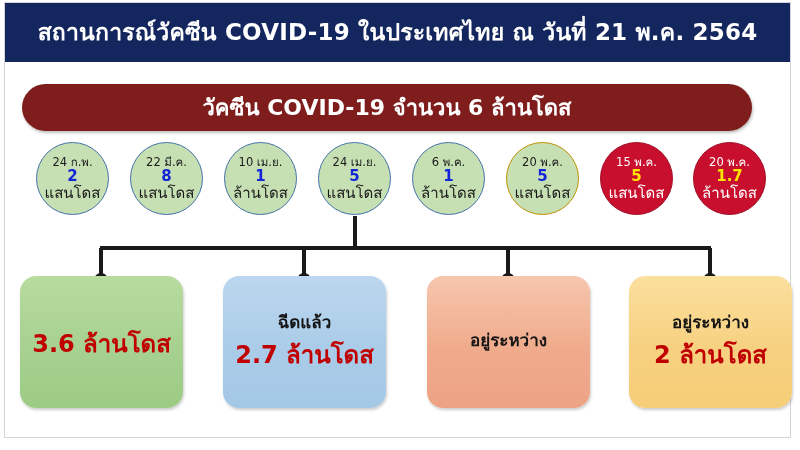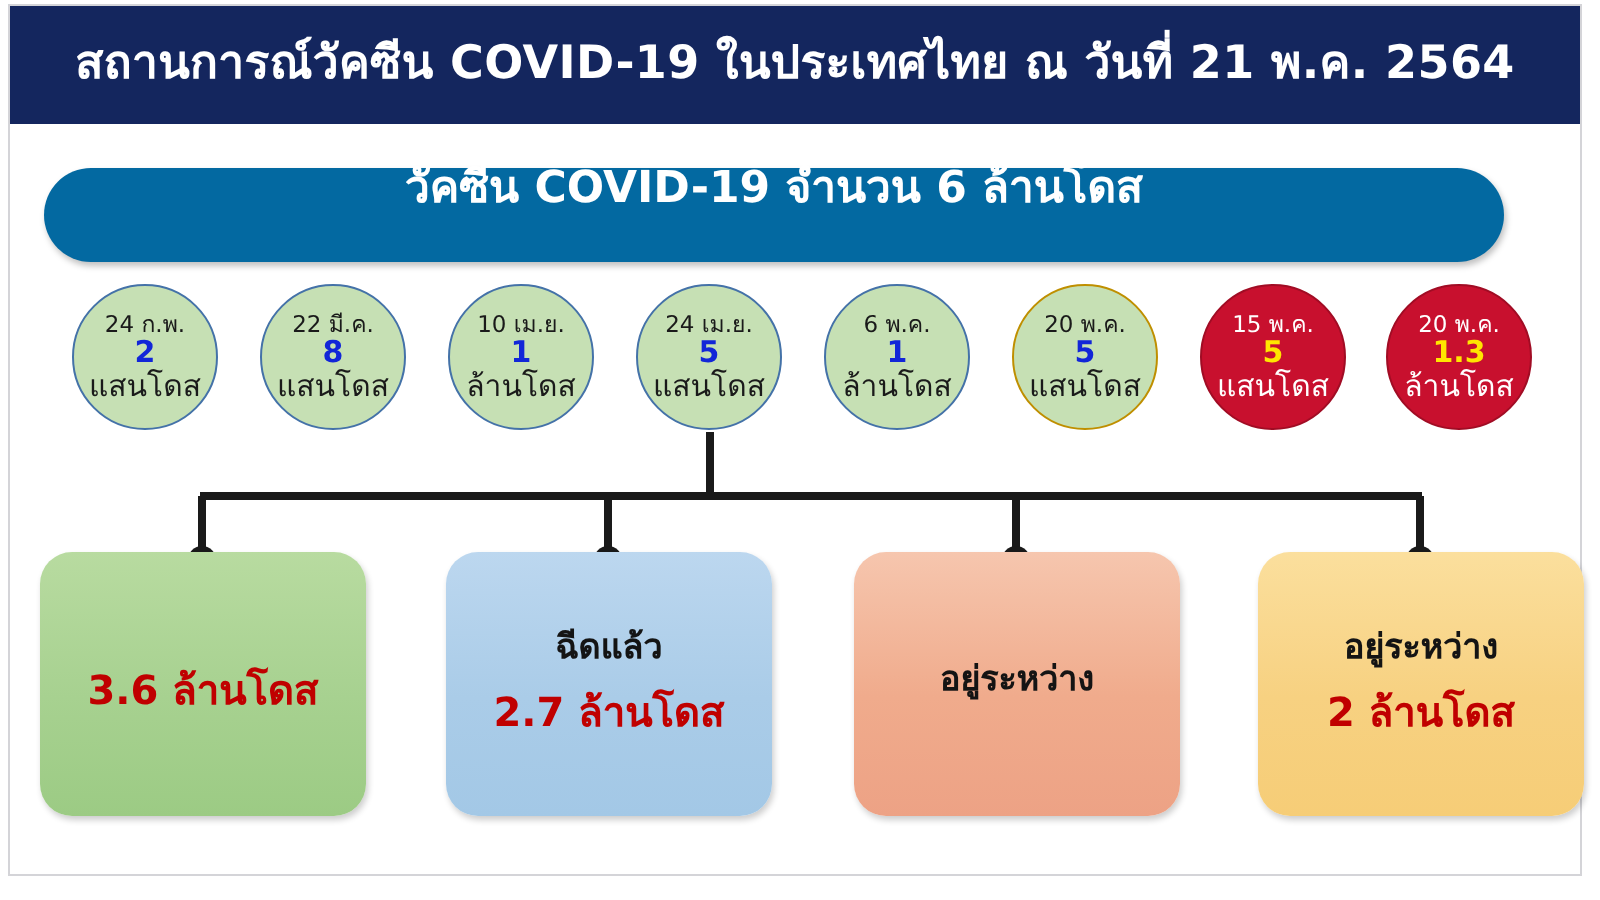--- a/index.html
+++ b/index.html
@@ -56,23 +56,24 @@
     line-height: 1;
   }
 
   
   #total-banner {
     position: absolute;
     left: 22px;
     top: 84px;
     width: 730px;
     height: 47px;
-    background: #0369a1;
+    background: #7f1d1d;
     border-radius: 24px;
     display: flex;
+    align-items: center;
     justify-content: center;
     box-shadow: 1px 2px 3px rgba(0,0,0,0.25);
     box-sizing: border-box;
   }
   #total-banner-label {
     color: #ffffff;
     font-size: 22px;
     font-weight: 700;
     white-space: nowrap;
     line-height: 1;
@@ -152,21 +153,21 @@
   .cat-box .cat-label {
     font-size: 17px;
     font-weight: 700;
     color: #141414;
     text-align: center;
     line-height: 1.30;
     white-space: nowrap;
   }
   .cat-box .cat-value {
     margin-top: 9px;
-    font-size: 20px;
+    font-size: 24px;
     font-weight: 700;
     color: #c00000;
     text-align: center;
     line-height: 1.1;
     white-space: nowrap;
   }
   .box-green  { background: linear-gradient(180deg,#b8dba0 0%,#a7d190 55%,#9ccb84 100%); }
   .box-blue   { background: linear-gradient(180deg,#bcd7ef 0%,#aacce8 55%,#a3c8e6 100%); }
   .box-salmon { background: linear-gradient(180deg,#f6c6ae 0%,#f0ab8c 55%,#eda285 100%); }
   .box-gold   { background: linear-gradient(180deg,#fbdf9d 0%,#f7d181 55%,#f6cd77 100%); }
@@ -217,21 +218,21 @@
       <span class="c-num">5</span>
       <span class="c-unit">แสนโดส</span>
     </div>
     <div class="circle red" style="left:564px">
       <span class="c-date">15 พ.ค.</span>
       <span class="c-num">5</span>
       <span class="c-unit">แสนโดส</span>
     </div>
     <div class="circle red" style="left:657px">
       <span class="c-date">20 พ.ค.</span>
-      <span class="c-num">1.3</span>
+      <span class="c-num">1.7</span>
       <span class="c-unit">ล้านโดส</span>
     </div>
   </div>
 
   <svg id="connectors" viewBox="0 0 800 450">
     <g stroke="#1a1a1a" stroke-width="4" fill="none">
       <line x1="355" y1="216" x2="355" y2="248"></line>
       <line x1="100" y1="248" x2="711" y2="248"></line>
       <line x1="101" y1="248" x2="101" y2="280"></line>
       <line x1="304" y1="248" x2="304" y2="280"></line>

